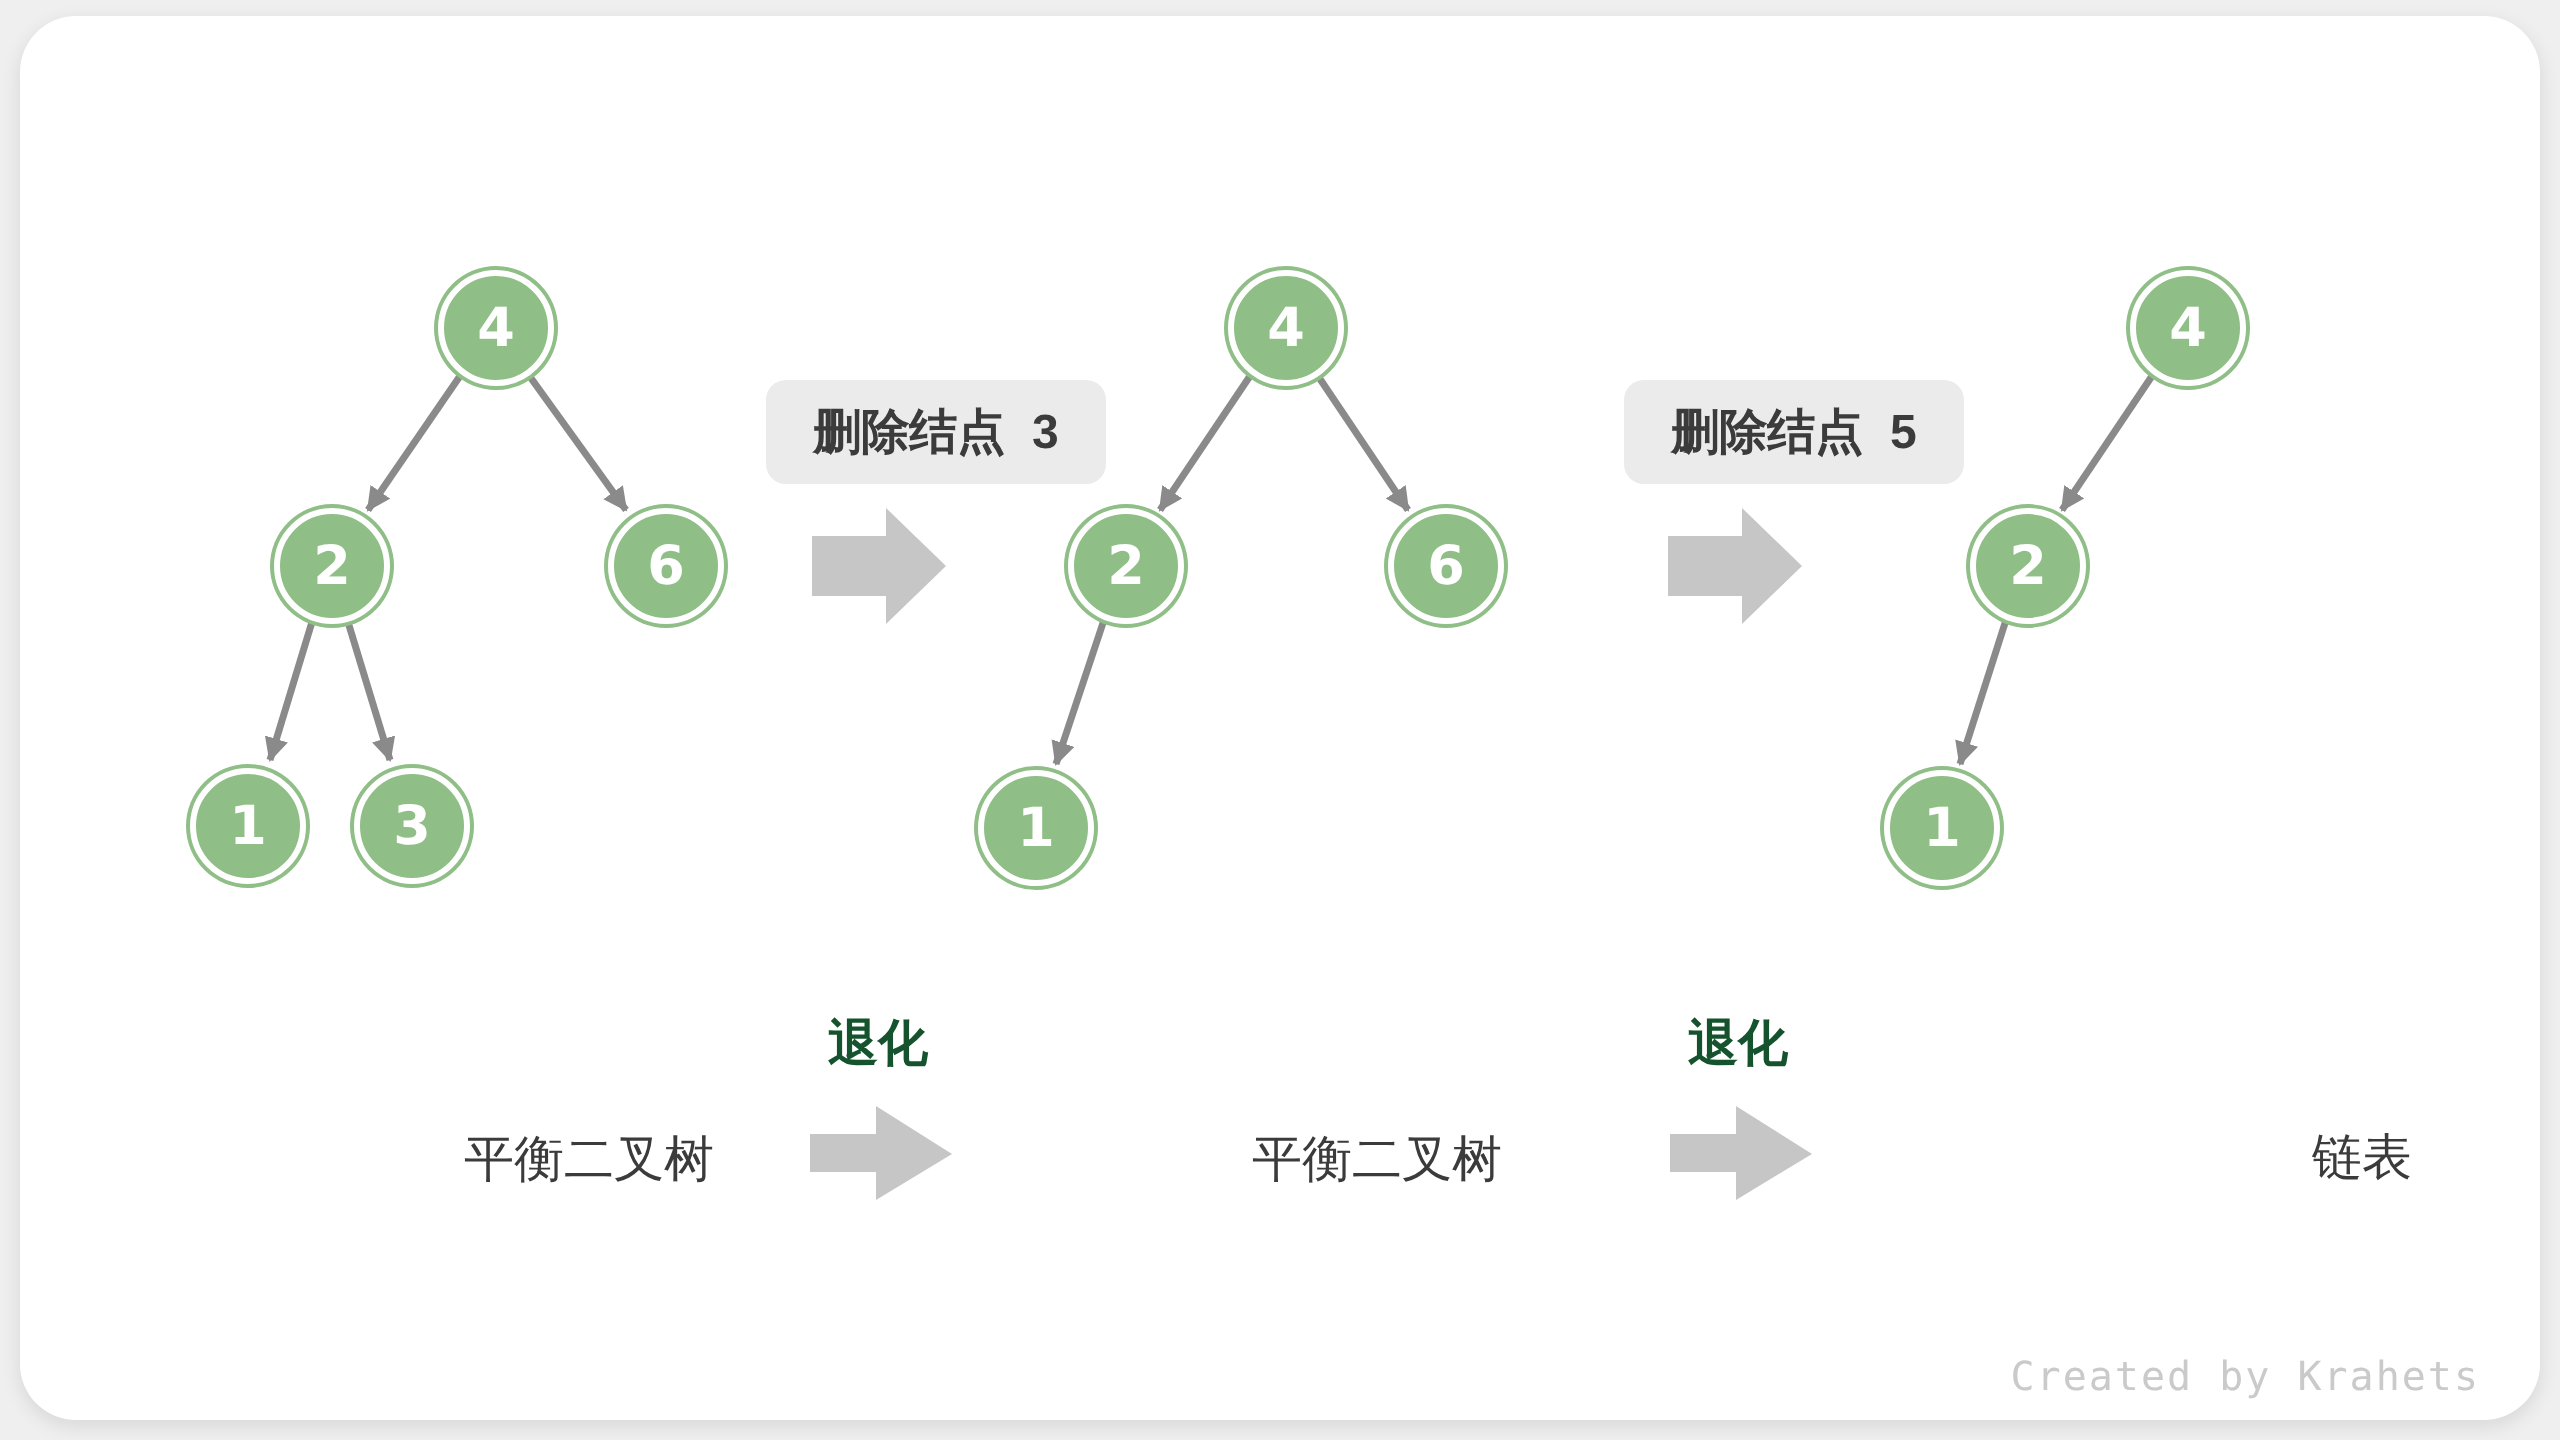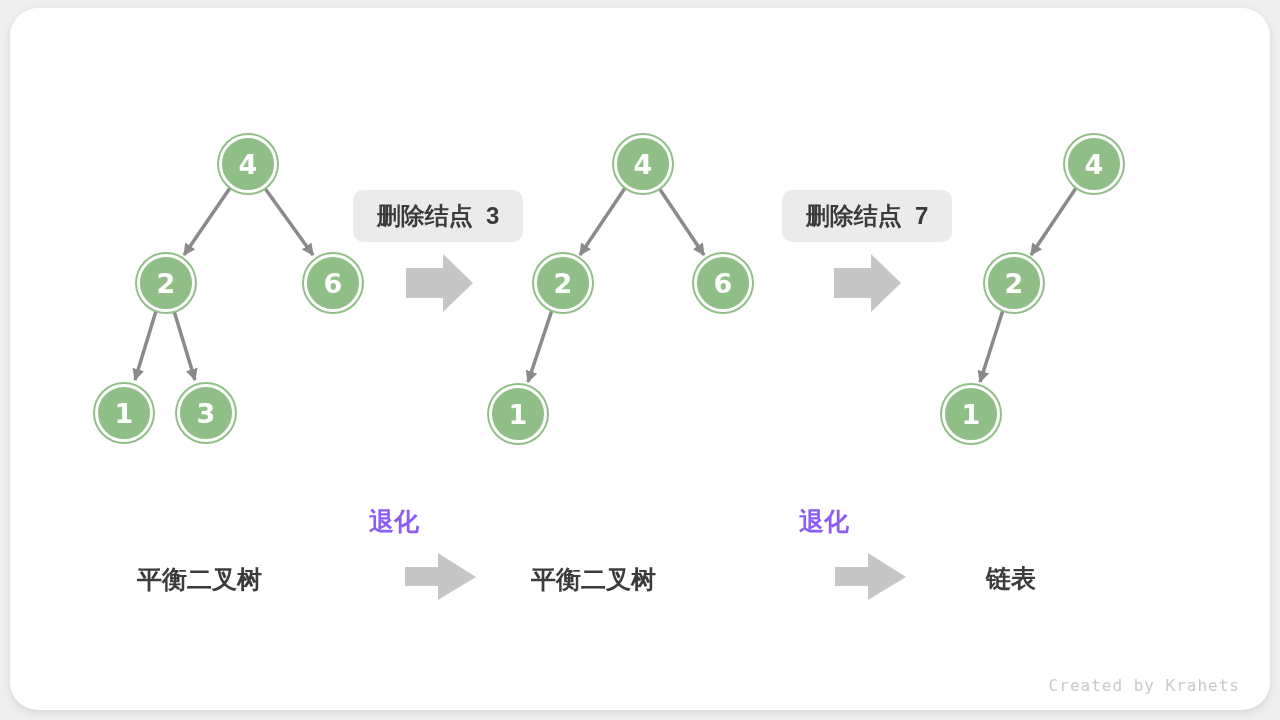--- a/index.html
+++ b/index.html
@@ -55,44 +55,46 @@
     background: #EBEBEB;
     border-radius: 10px;
     display: flex;
     align-items: center;
     justify-content: center;
     font-size: 24px;
     font-weight: bold;
     color: #3B3B3B;
     white-space: pre;
     z-index: 2;
+    margin-left: 30px;
   }
   .degrade-label {
     position: absolute;
     width: 140px;
+    text-align: center;
     font-size: 25px;
     font-weight: bold;
-    color: #8b5cf6;
+    color: #14532d;
     z-index: 2;
   }
   .stage-label {
     position: absolute;
     width: 220px;
-    text-align: left;
+    text-align: right;
     font-size: 25px;
-    font-weight: bold;
+    font-weight: normal;
     color: #3B3B3B;
     z-index: 2;
   }
   .credit {
     position: absolute;
     right: 40px;
     top: 676px;
     font-family: "DejaVu Sans Mono", monospace;
-    font-size: 16px;
+    font-size: 20px;
     color: #CACACA;
     letter-spacing: 1px;
     z-index: 2;
   }
 </style>
 </head>
 <body>
 
 <div class="card"></div>
 
@@ -155,21 +157,21 @@
     <span>4</span>
   </div>
 <div class="node" style="left:985px;top:254px">
     <span>2</span>
   </div>
 <div class="node" style="left:942px;top:385px">
     <span>1</span>
   </div>
 
 <div class="op-label" style="left:353px;top:190px">删除结点  3</div>
-<div class="op-label" style="left:782px;top:190px">删除结点  7</div>
+<div class="op-label" style="left:782px;top:190px">删除结点  5</div>
 
 <div class="degrade-label" style="left:369px;top:505px">退化</div>
 <div class="degrade-label" style="left:799px;top:505px">退化</div>
 
 <div class="stage-label" style="left:137px;top:563px">平衡二叉树</div>
 <div class="stage-label" style="left:531px;top:563px">平衡二叉树</div>
 <div class="stage-label" style="left:986px;top:562px">链表</div>
 
 <div class="credit">Created by Krahets</div>
 

